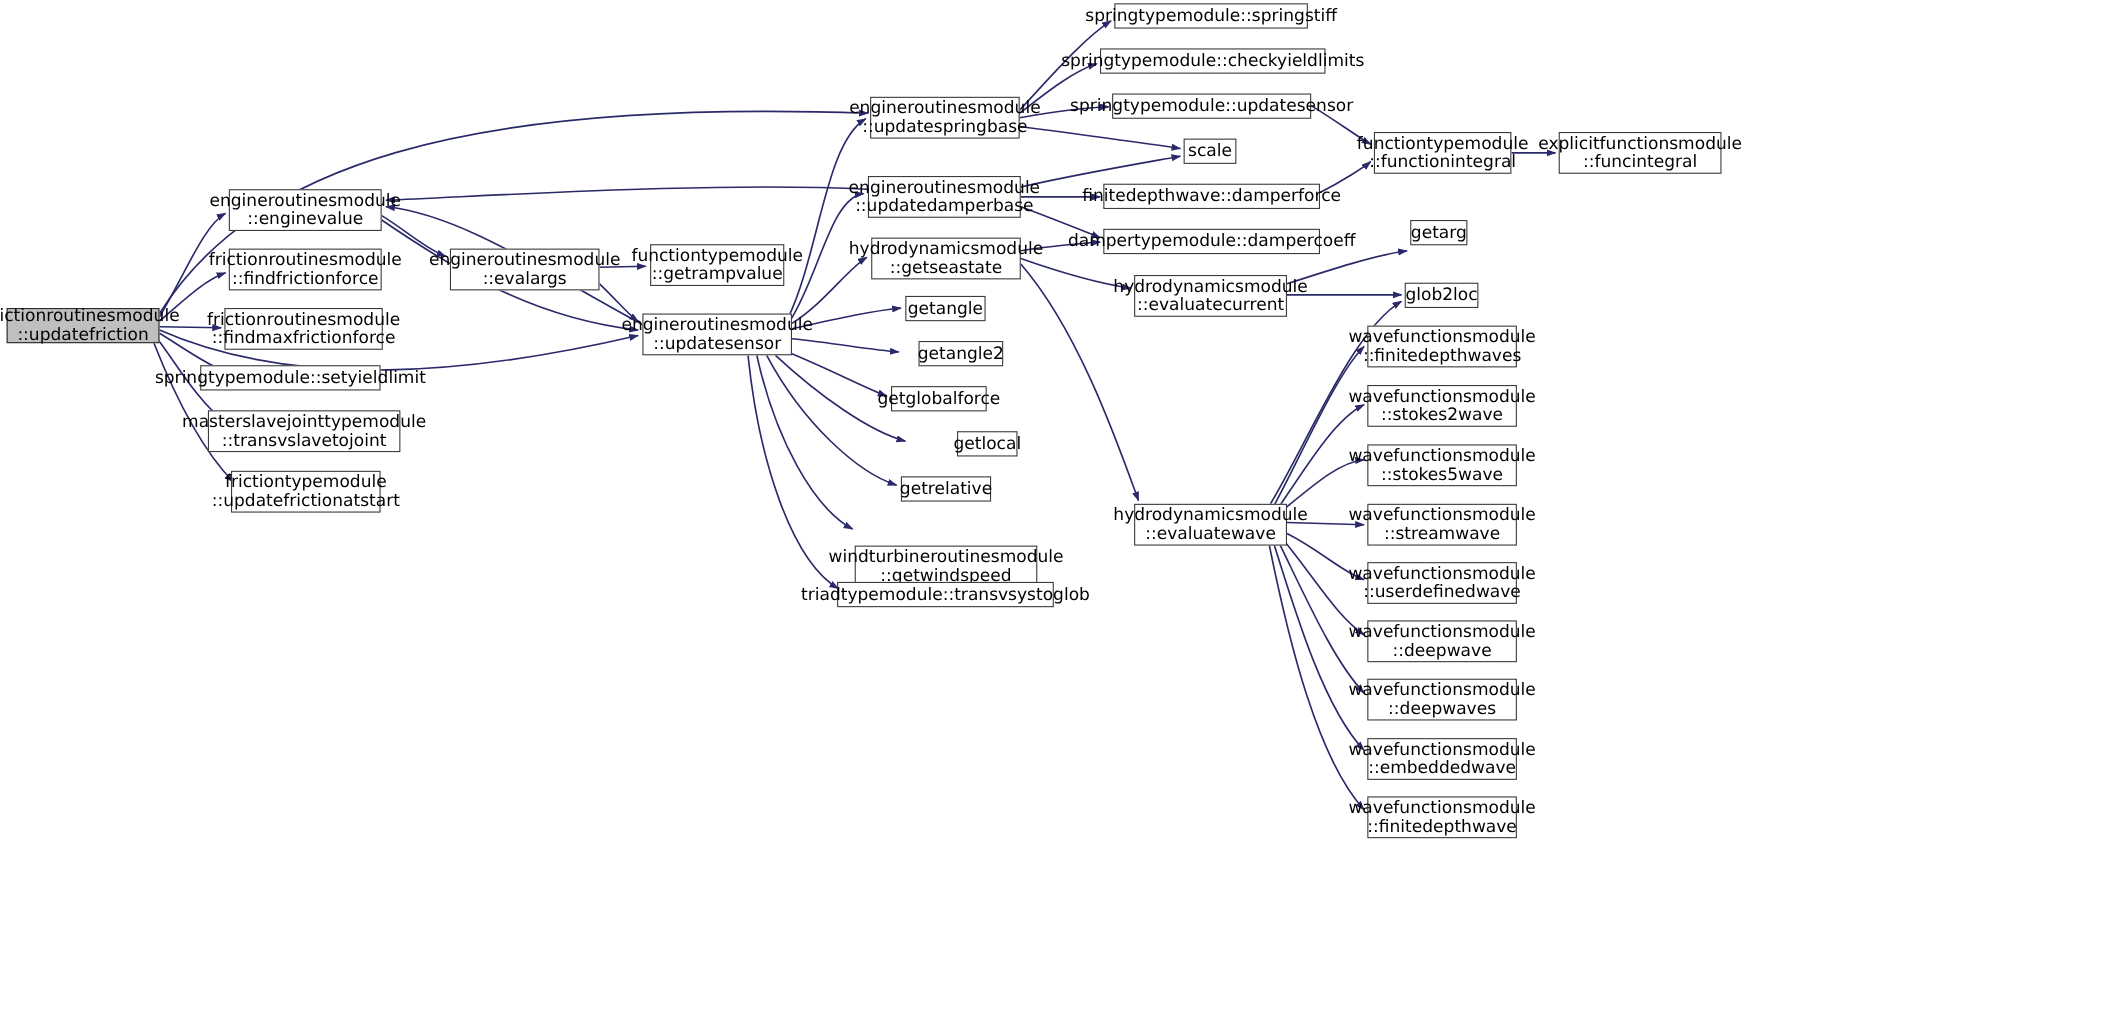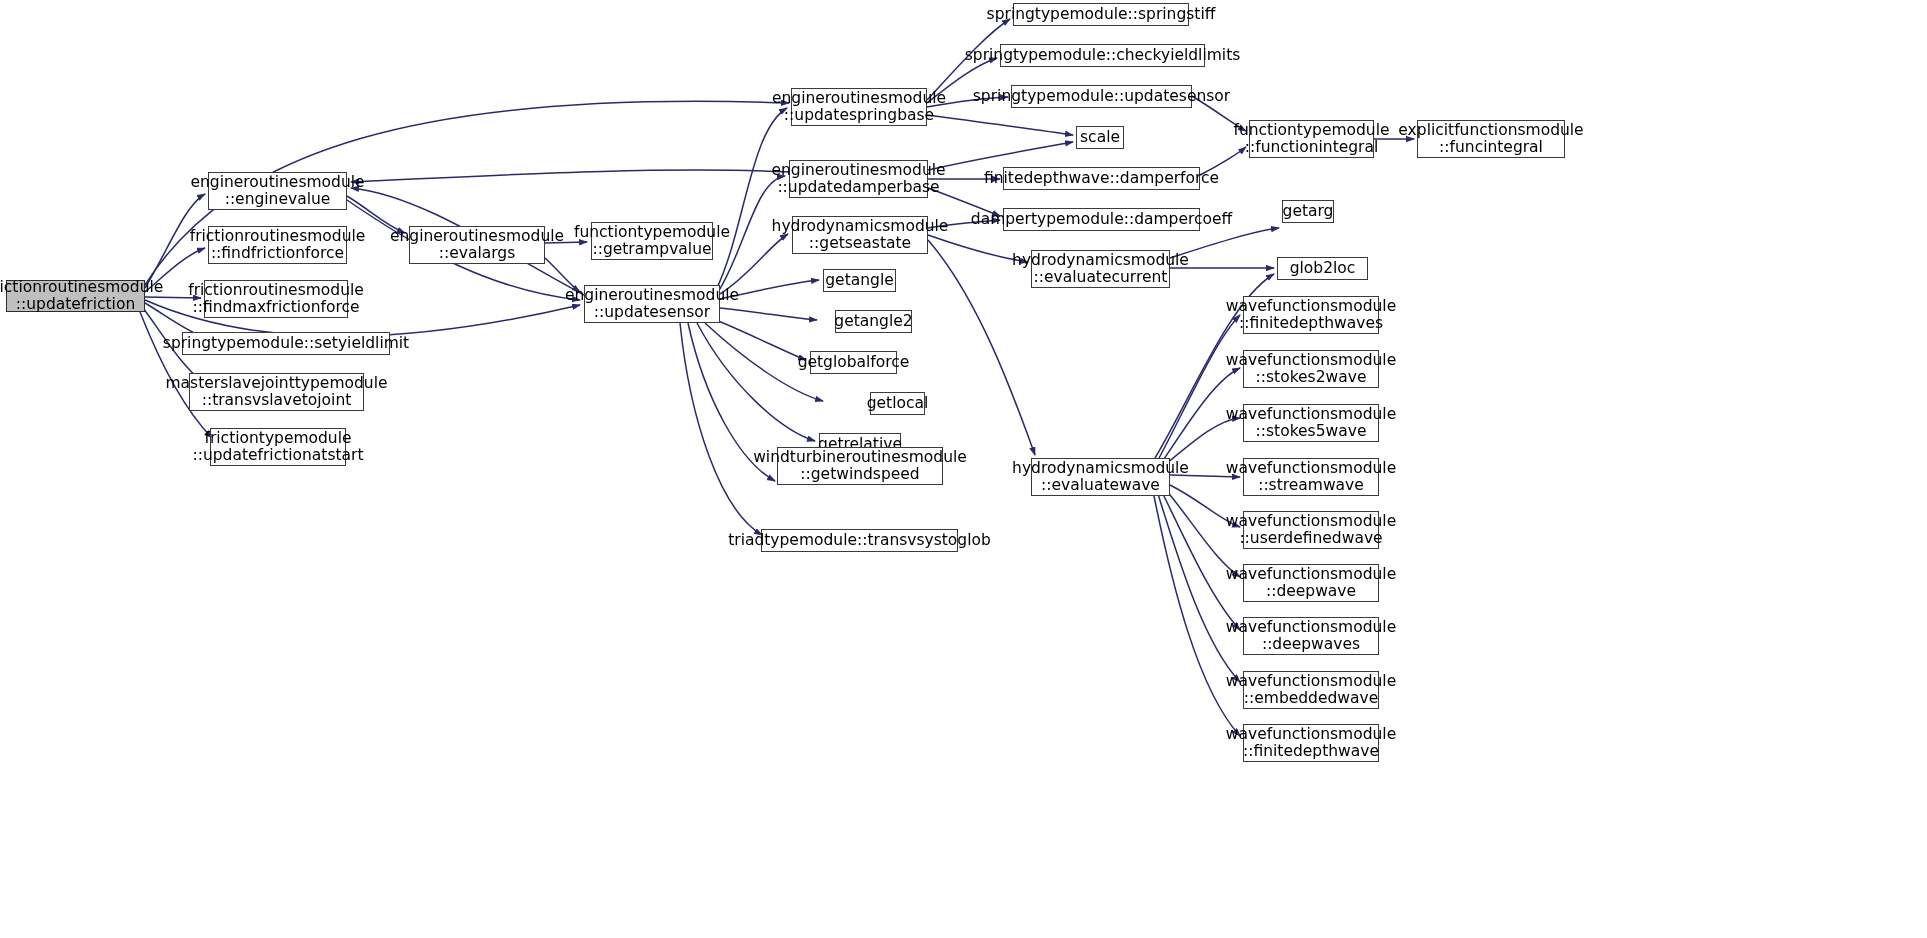--- a/index.html
+++ b/index.html
@@ -84,21 +84,21 @@
 ::enginevalue</span>
       </div>
       <div class="node" style="left: 208px; top: 226px; width: 139px; height: 38px;">
         <span class="lbl">frictionroutinesmodule
 ::findfrictionforce</span>
       </div>
       <div class="node" style="left: 204px; top: 280px; width: 144px; height: 38px;">
         <span class="lbl">frictionroutinesmodule
 ::findmaxfrictionforce</span>
       </div>
-      <div class="node" style="left: 182px; top: 332px; width: 208px; height: 23px;">
+      <div class="node" style="left: 182px; top: 332px; width: 164px; height: 23px;">
         <span class="lbl">springtypemodule::setyieldlimit</span>
       </div>
       <div class="node" style="left: 189px; top: 373px; width: 175px; height: 38px;">
         <span class="lbl">masterslavejointtypemodule
 ::transvslavetojoint</span>
       </div>
       <div class="node" style="left: 210px; top: 428px; width: 136px; height: 38px;">
         <span class="lbl">frictiontypemodule
 ::updatefrictionatstart</span>
       </div>
@@ -134,21 +134,21 @@
       </div>
       <div class="node" style="left: 810px; top: 351px; width: 87px; height: 23px;">
         <span class="lbl">getglobalforce</span>
       </div>
       <div class="node" style="left: 870px; top: 392px; width: 55px; height: 23px;">
         <span class="lbl">getlocal</span>
       </div>
       <div class="node" style="left: 819px; top: 433px; width: 82px; height: 23px;">
         <span class="lbl">getrelative</span>
       </div>
-      <div class="node" style="left: 777px; top: 447px; width: 166px; height: 38px;">
+      <div class="node" style="left: 777px; top: 496px; width: 166px; height: 38px;">
         <span class="lbl">windturbineroutinesmodule
 ::getwindspeed</span>
       </div>
       <div class="node" style="left: 761px; top: 529px; width: 197px; height: 23px;">
         <span class="lbl">triadtypemodule::transvsystoglob</span>
       </div>
       <div class="node" style="left: 1013px; top: 3px; width: 176px; height: 23px;">
         <span class="lbl">springtypemodule::springstiff</span>
       </div>
       <div class="node" style="left: 1000px; top: 44px; width: 205px; height: 23px;">
@@ -174,21 +174,21 @@
         <span class="lbl">functiontypemodule
 ::functionintegral</span>
       </div>
       <div class="node" style="left: 1417px; top: 120px; width: 148px; height: 38px;">
         <span class="lbl">explicitfunctionsmodule
 ::funcintegral</span>
       </div>
       <div class="node" style="left: 1282px; top: 200px; width: 52px; height: 23px;">
         <span class="lbl">getarg</span>
       </div>
-      <div class="node" style="left: 1277px; top: 257px; width: 91px; height: 23px;">
+      <div class="node" style="left: 1277px; top: 257px; width: 67px; height: 23px;">
         <span class="lbl">glob2loc</span>
       </div>
       <div class="node" style="left: 1031px; top: 458px; width: 139px; height: 38px;">
         <span class="lbl">hydrodynamicsmodule
 ::evaluatewave</span>
       </div>
       <div class="node" style="left: 1243px; top: 296px; width: 136px; height: 38px;">
         <span class="lbl">wavefunctionsmodule
 ::finitedepthwaves</span>
       </div>

